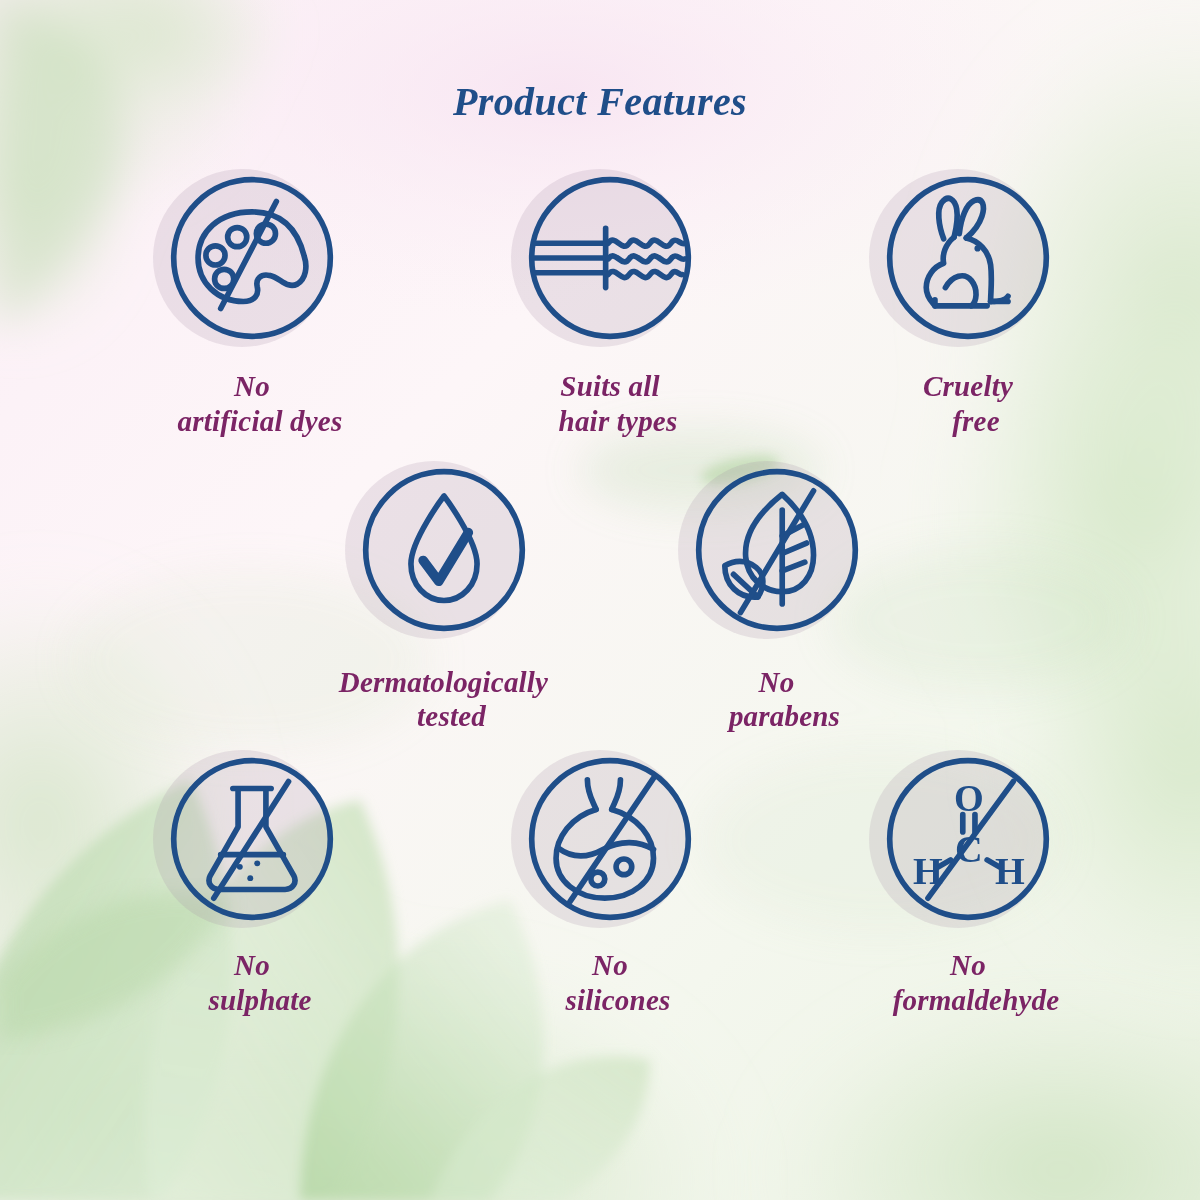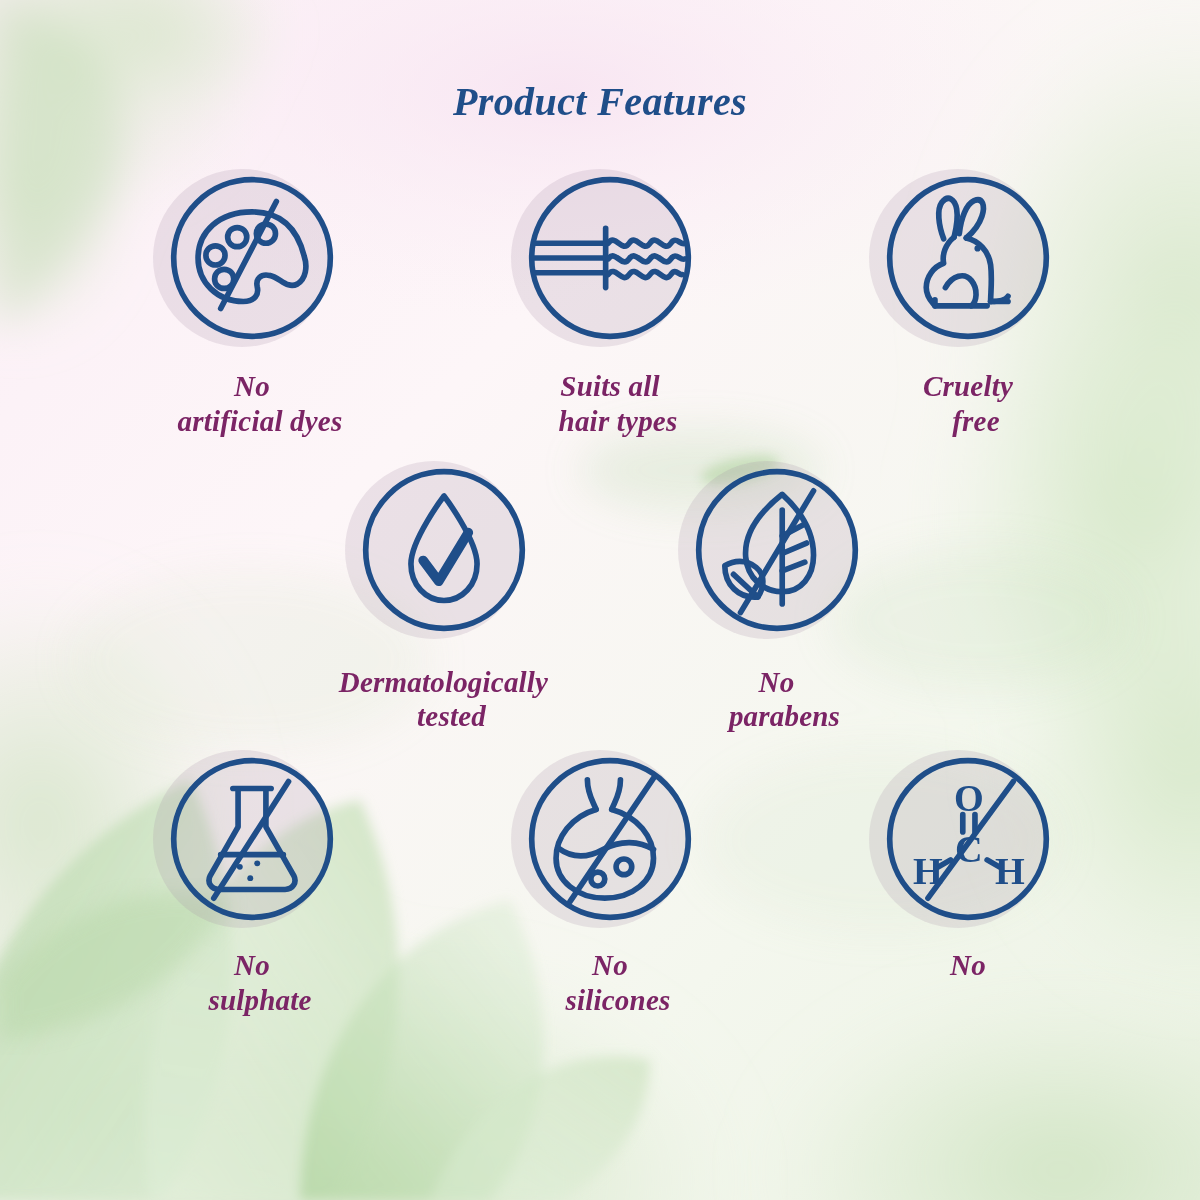--- a/index.html
+++ b/index.html
@@ -414,18 +414,19 @@
             <g fill="#1f4e89" stroke="none" font-family="Liberation Serif, serif" font-weight="700" font-size="44" text-anchor="middle">
               <text x="101" y="68">O</text>
               <text x="101" y="126">C</text>
               <text x="54" y="152">H</text>
               <text x="148" y="152">H</text>
             </g>
           </svg>
         </div>
         <div class="label">
           <span class="l1">No</span>
+          <span class="l2">formaldehyde</span>
         </div>
       </div>
     </div>
 
   </div>
 </div>
 
 </body></html>

